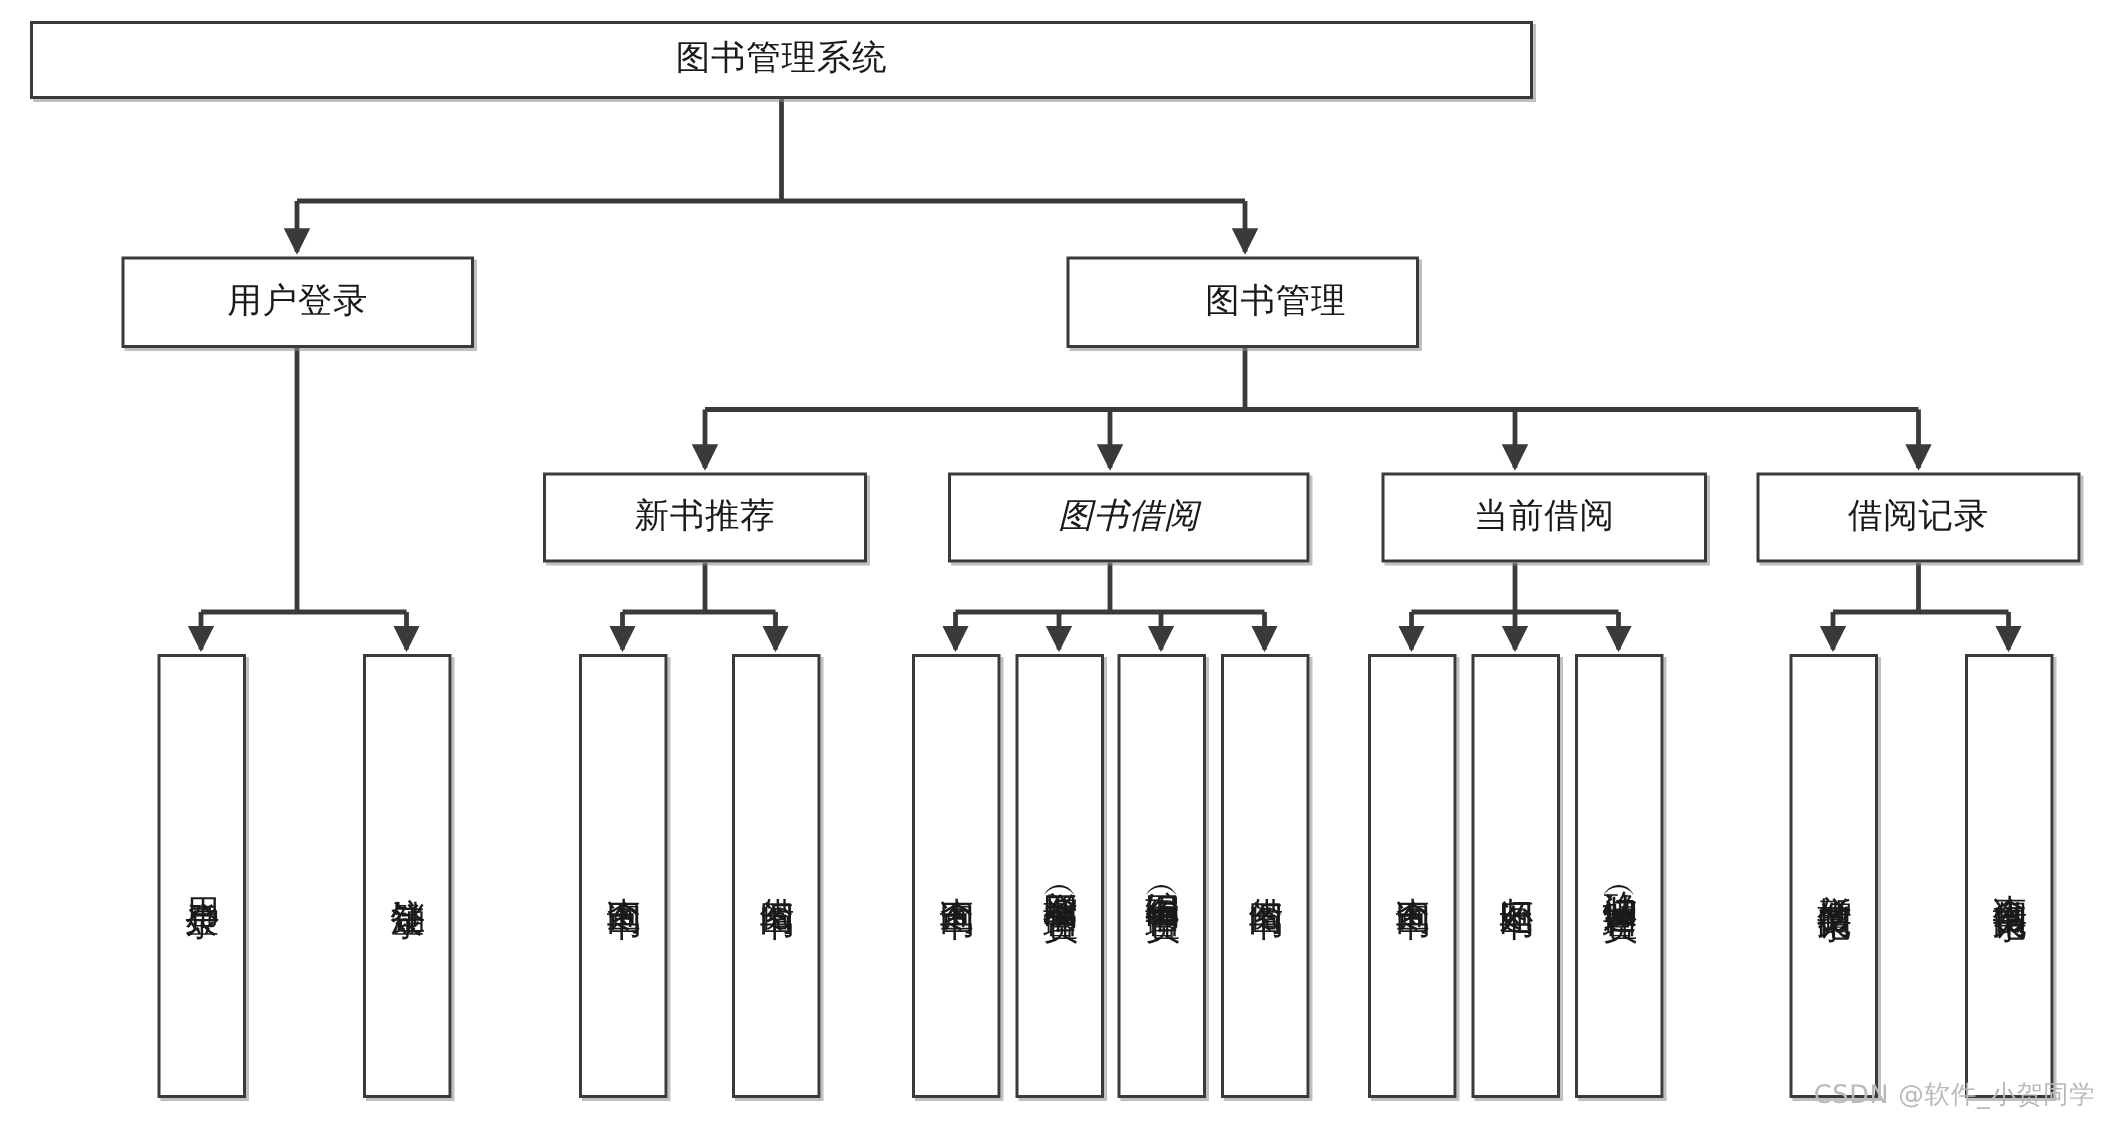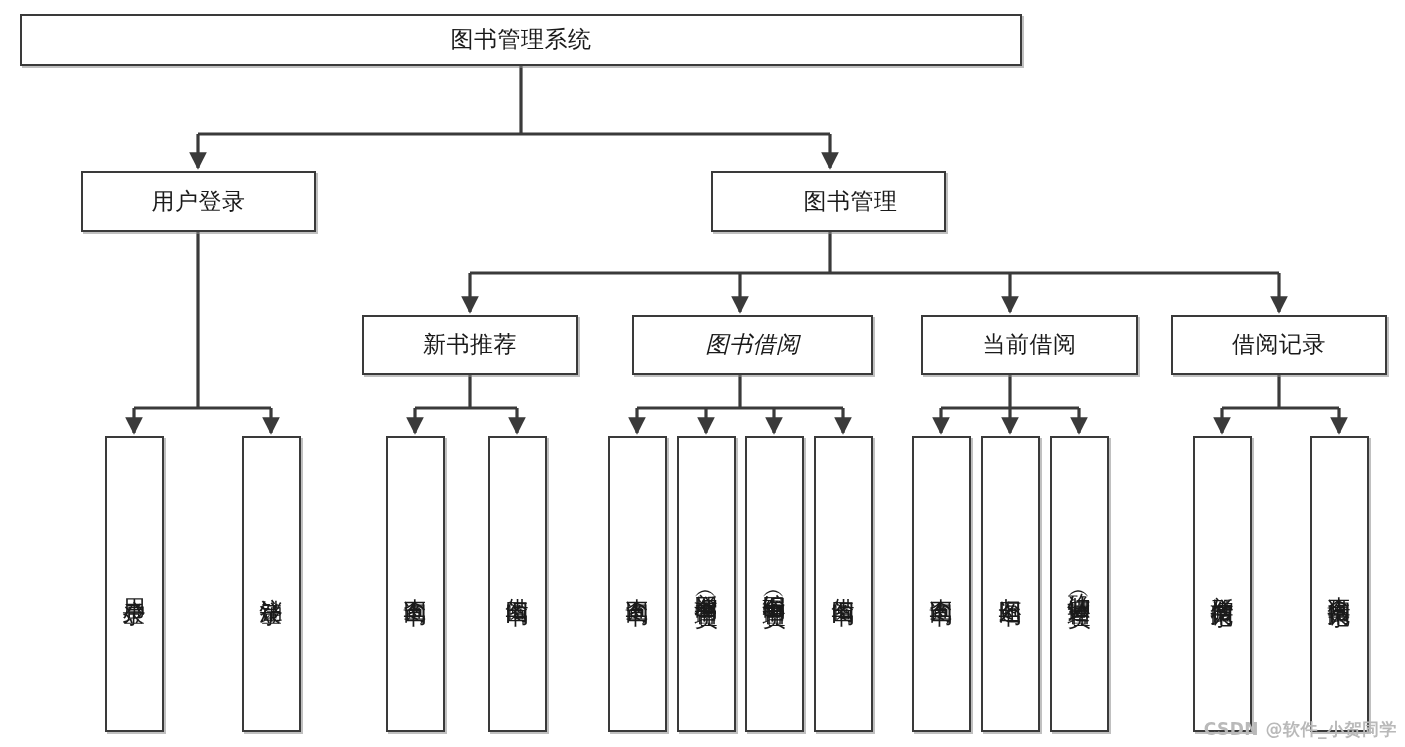--- a/index.html
+++ b/index.html
@@ -67,21 +67,20 @@
   }
   #watermark {
     position: absolute;
     right: 8px;
     bottom: 6px;
     font-size: 17px;
     color: #b9b9b9;
     letter-spacing: 0.5px;
     white-space: nowrap;
     font-family: "DejaVu Sans", "Liberation Sans", sans-serif;
-    font-weight: bold;
   }
 </style>
 </head>
 <body>
 
 <div id="canvas">
 
   <svg id="edges" viewBox="0 0 1405 747" xmlns="http://www.w3.org/2000/svg">
     <defs>
       <marker id="arrow" viewBox="0 0 10 10" refX="9" refY="5" markerWidth="5.5" markerHeight="5.5" orient="auto-start-reverse">

